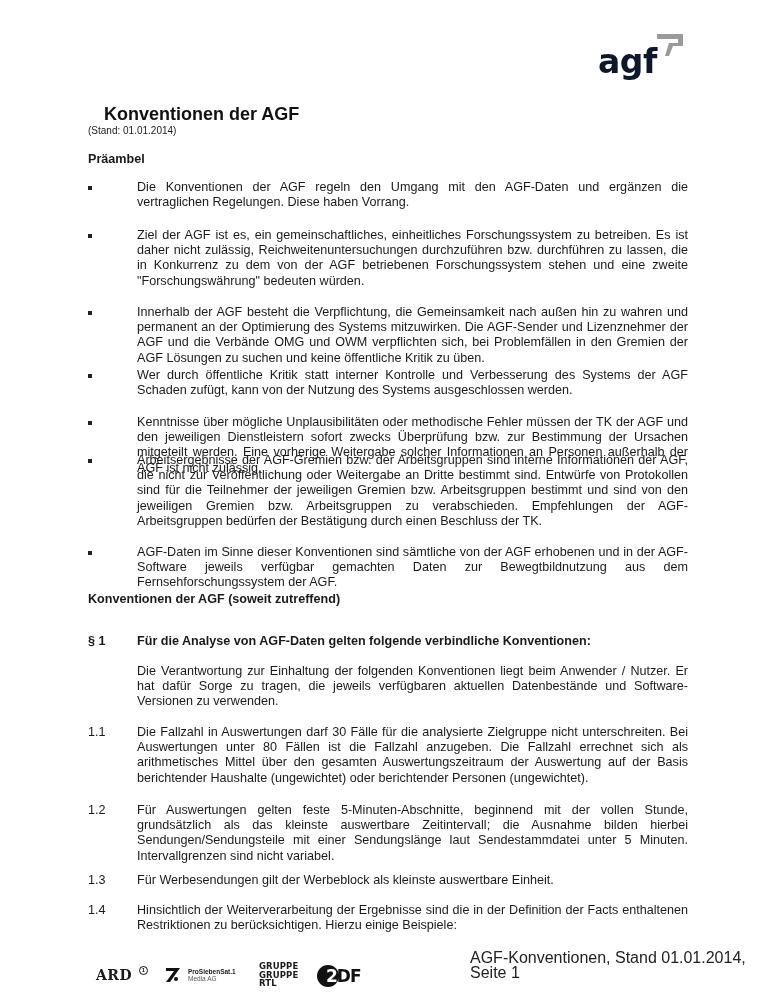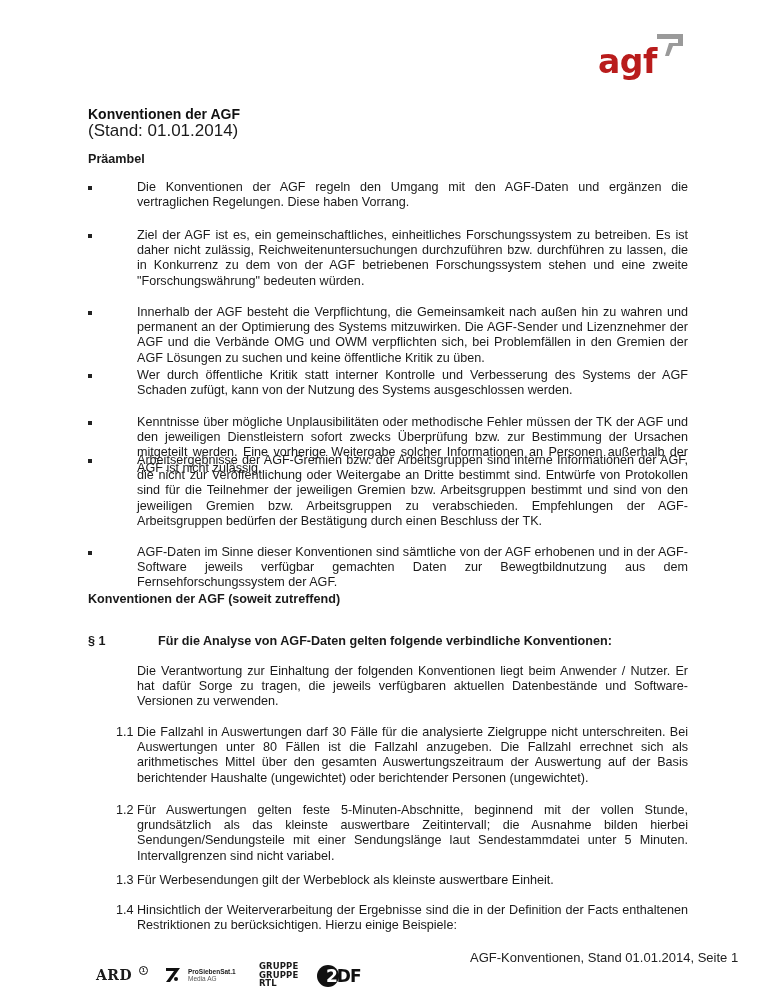--- a/index.html
+++ b/index.html
@@ -1,37 +1,37 @@
 <!DOCTYPE html>
 <html><head>
 <meta charset="utf-8">
 <style>
   * { box-sizing: border-box; margin: 0; padding: 0; }
   html, body { width: 768px; height: 994px; background: #ffffff; overflow: hidden; }
   body { position: relative; font-family: "Liberation Sans", sans-serif; color: #1a1a1a; font-size: 12.6px; line-height: 15.2px; }
 
   .logo { position: absolute; left: 598px; top: 30px; width: 92px; height: 52px; }
-  .logo-text { position: absolute; left: 0; top: 14px; font-family: "DejaVu Sans", sans-serif; font-weight: bold; font-size: 33px; letter-spacing: -0.5px; color: #b91c1c; line-height: 36px; text-align: right; }
+  .logo-text { position: absolute; left: 0; top: 14px; font-family: "DejaVu Sans", sans-serif; font-weight: bold; font-size: 33px; letter-spacing: -0.5px; color: #0f172a; line-height: 36px; text-align: right; }
   .logo-mark { position: absolute; left: 57px; top: 2px; width: 32px; height: 28px; }
 
-  .title { position: absolute; left: 88px; top: 103px; font-size: 14px; font-weight: bold; line-height: 22px; color: #111; }
-  .stand { position: absolute; left: 88px; top: 123px; font-size: 17px; }
+  .title { position: absolute; left: 104px; top: 103px; font-size: 18px; font-weight: bold; line-height: 22px; color: #111; }
+  .stand { position: absolute; left: 88px; top: 123px; font-size: 10px; }
   .h-praeambel { position: absolute; left: 88px; top: 152px; font-weight: bold; text-align: right; }
 
   .item { position: absolute; left: 88px; width: 600px; }
   .bullet { position: absolute; left: 0; top: 6px; width: 4px; height: 4px; background: #222; }
   .item .text { margin-left: 49px; text-align: justify; }
-  .num { position: absolute; left: 0; top: 0; margin-left: 28px; }
+  .num { position: absolute; left: 0; top: 0; }
 
   .h-konv { position: absolute; left: 88px; top: 592px; font-weight: bold; }
   .para1 { position: absolute; left: 88px; top: 634px; width: 600px; font-weight: bold; }
   .para1 .sec { position: absolute; left: 0; }
-  .para1 .lead { margin-left: 70px; }
+  .para1 .lead { margin-left: 49px; }
 
-  .footer-text { position: absolute; left: 470px; top: 950px; font-size: 13px; color: #222; }
+  .footer-text { position: absolute; left: 470px; top: 950px; font-size: 16px; color: #222; }
 
   .partners { position: absolute; left: 88px; top: 960px; height: 32px; width: 300px; }
   .ard { position: absolute; left: 8px; top: 8px; font-family: "DejaVu Serif", serif; font-weight: bold; font-size: 14px; letter-spacing: 0.5px; }
   .ard-circle { position: absolute; left: 51px; top: 6px; width: 9px; height: 9px; border: 1.5px solid #111; border-radius: 50%; font-size: 6px; line-height: 6px; text-align: center; font-weight: bold; }
   .p7-mark { position: absolute; left: 78px; top: 8px; width: 14px; height: 14px; }
   .p7-text { position: absolute; left: 100px; top: 8px; font-size: 6.5px; line-height: 7px; font-weight: bold; }
   .p7-text span { display: block; font-weight: normal; color: #555; }
   .mg { position: absolute; left: 171px; top: 2px; font-family: "DejaVu Sans", sans-serif; font-weight: bold; font-size: 8.5px; line-height: 8.5px; letter-spacing: 0.1px; }
   .zdf-circle { position: absolute; left: 229px; top: 5px; width: 22px; height: 22px; border-radius: 50%; background: #111; }
   .zdf-text { position: absolute; left: 238px; top: 9px; font-family: "DejaVu Sans", sans-serif; font-weight: bold; font-size: 17px; letter-spacing: -1px; color: #111; }

